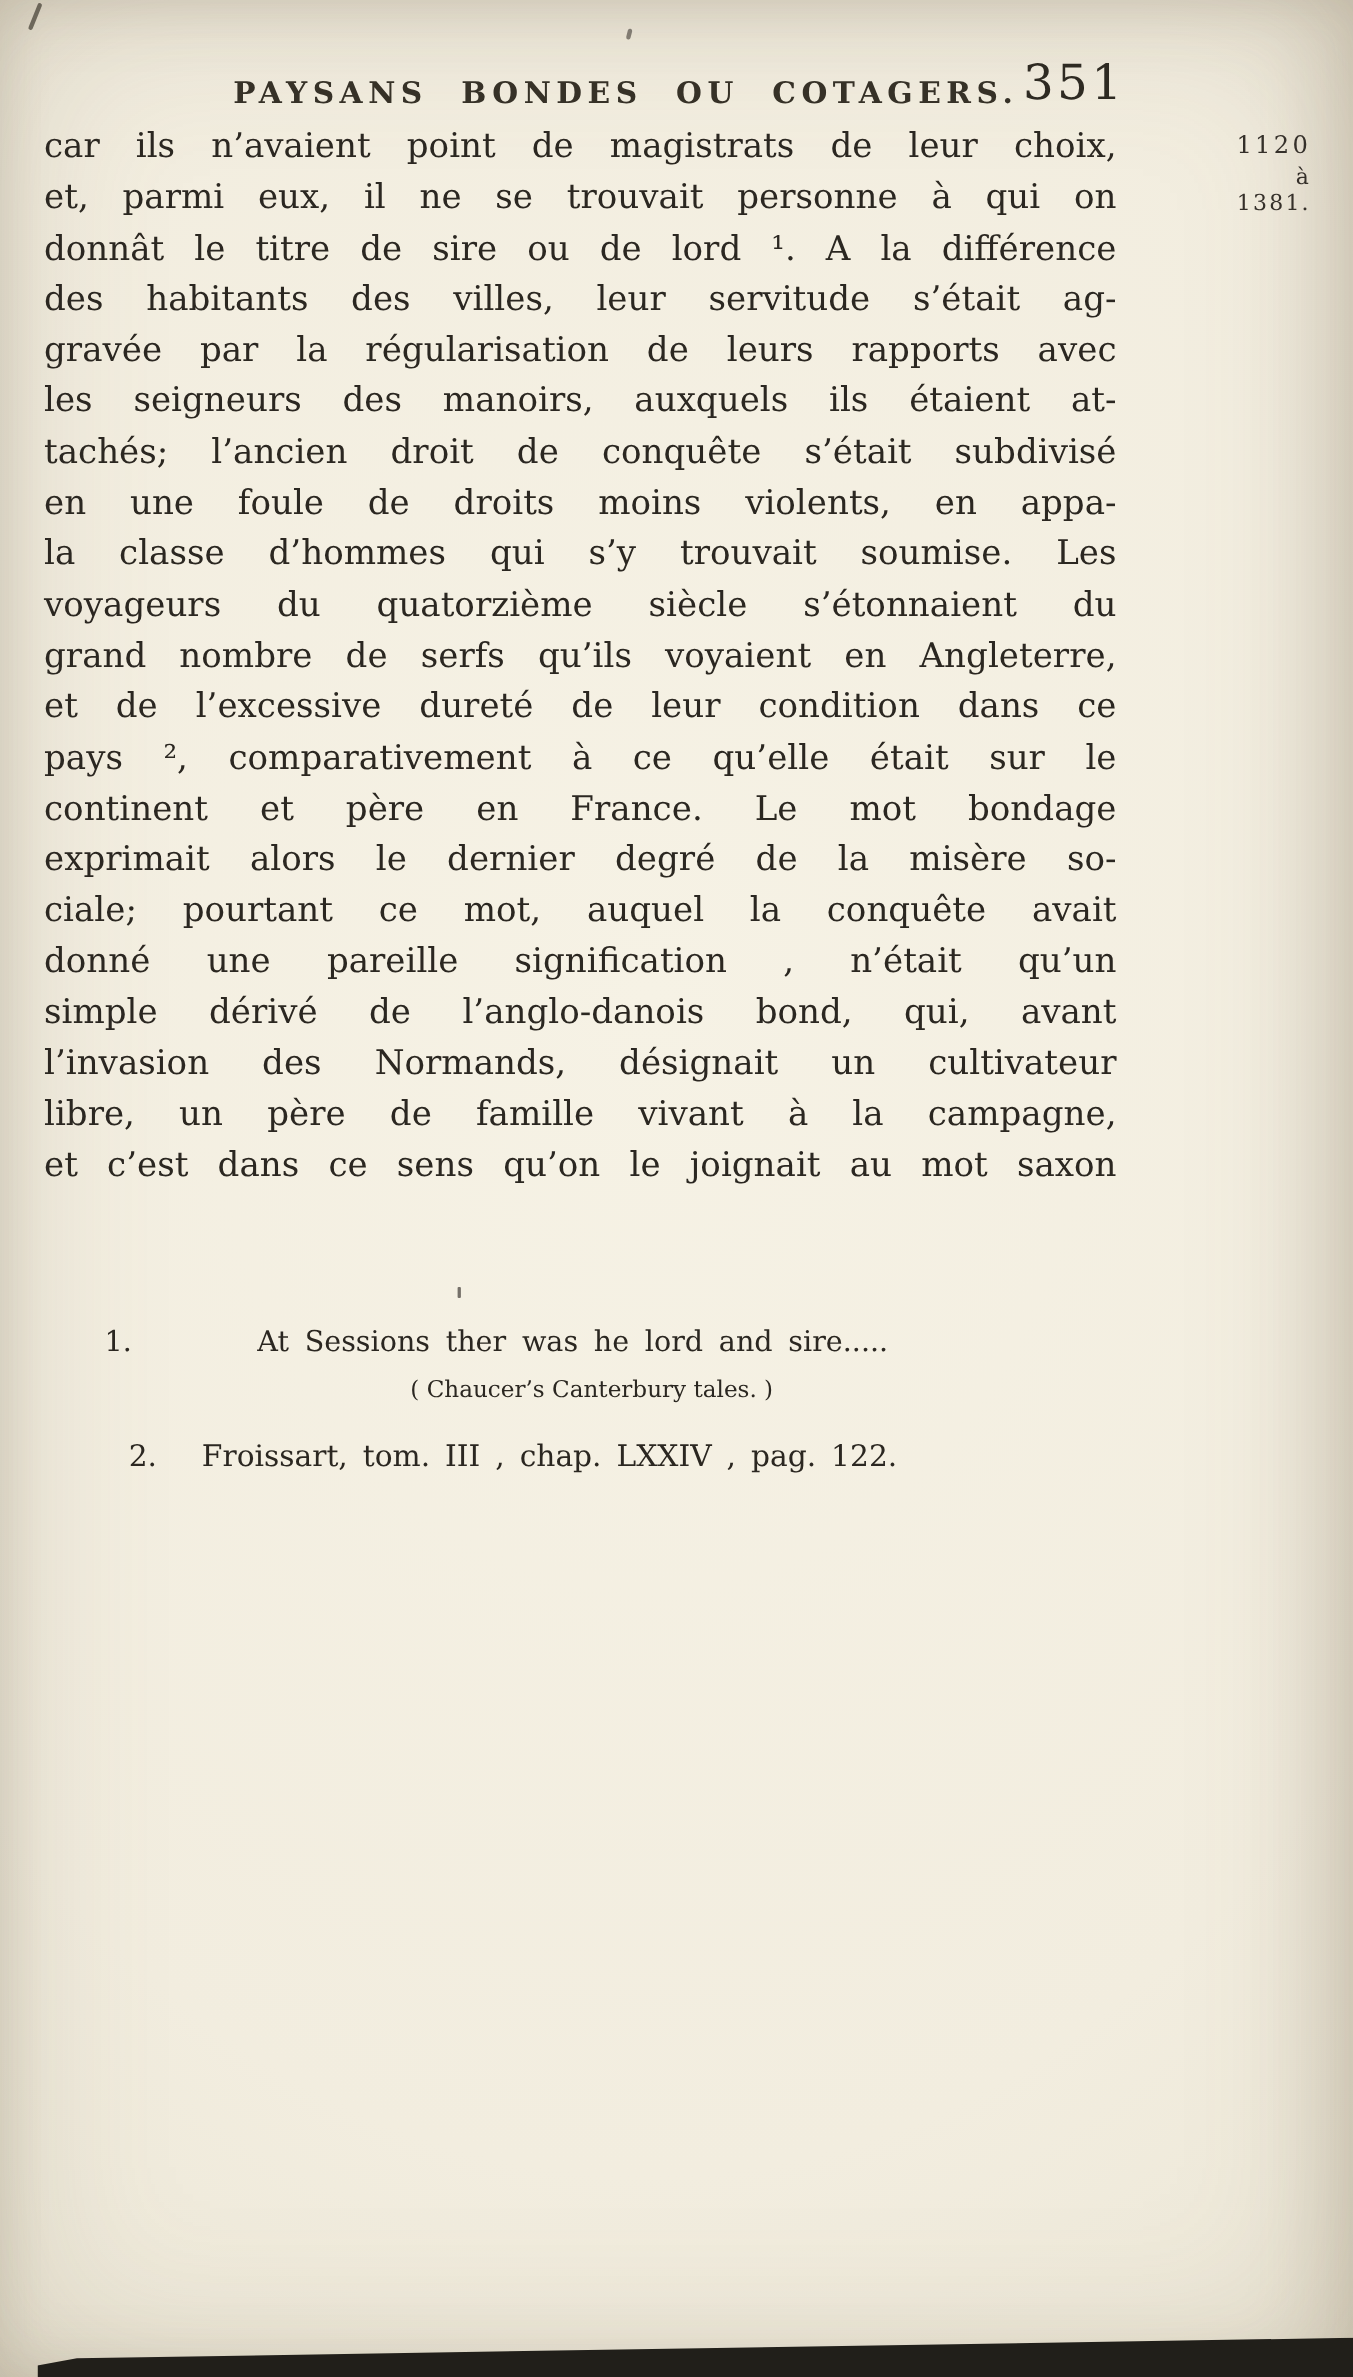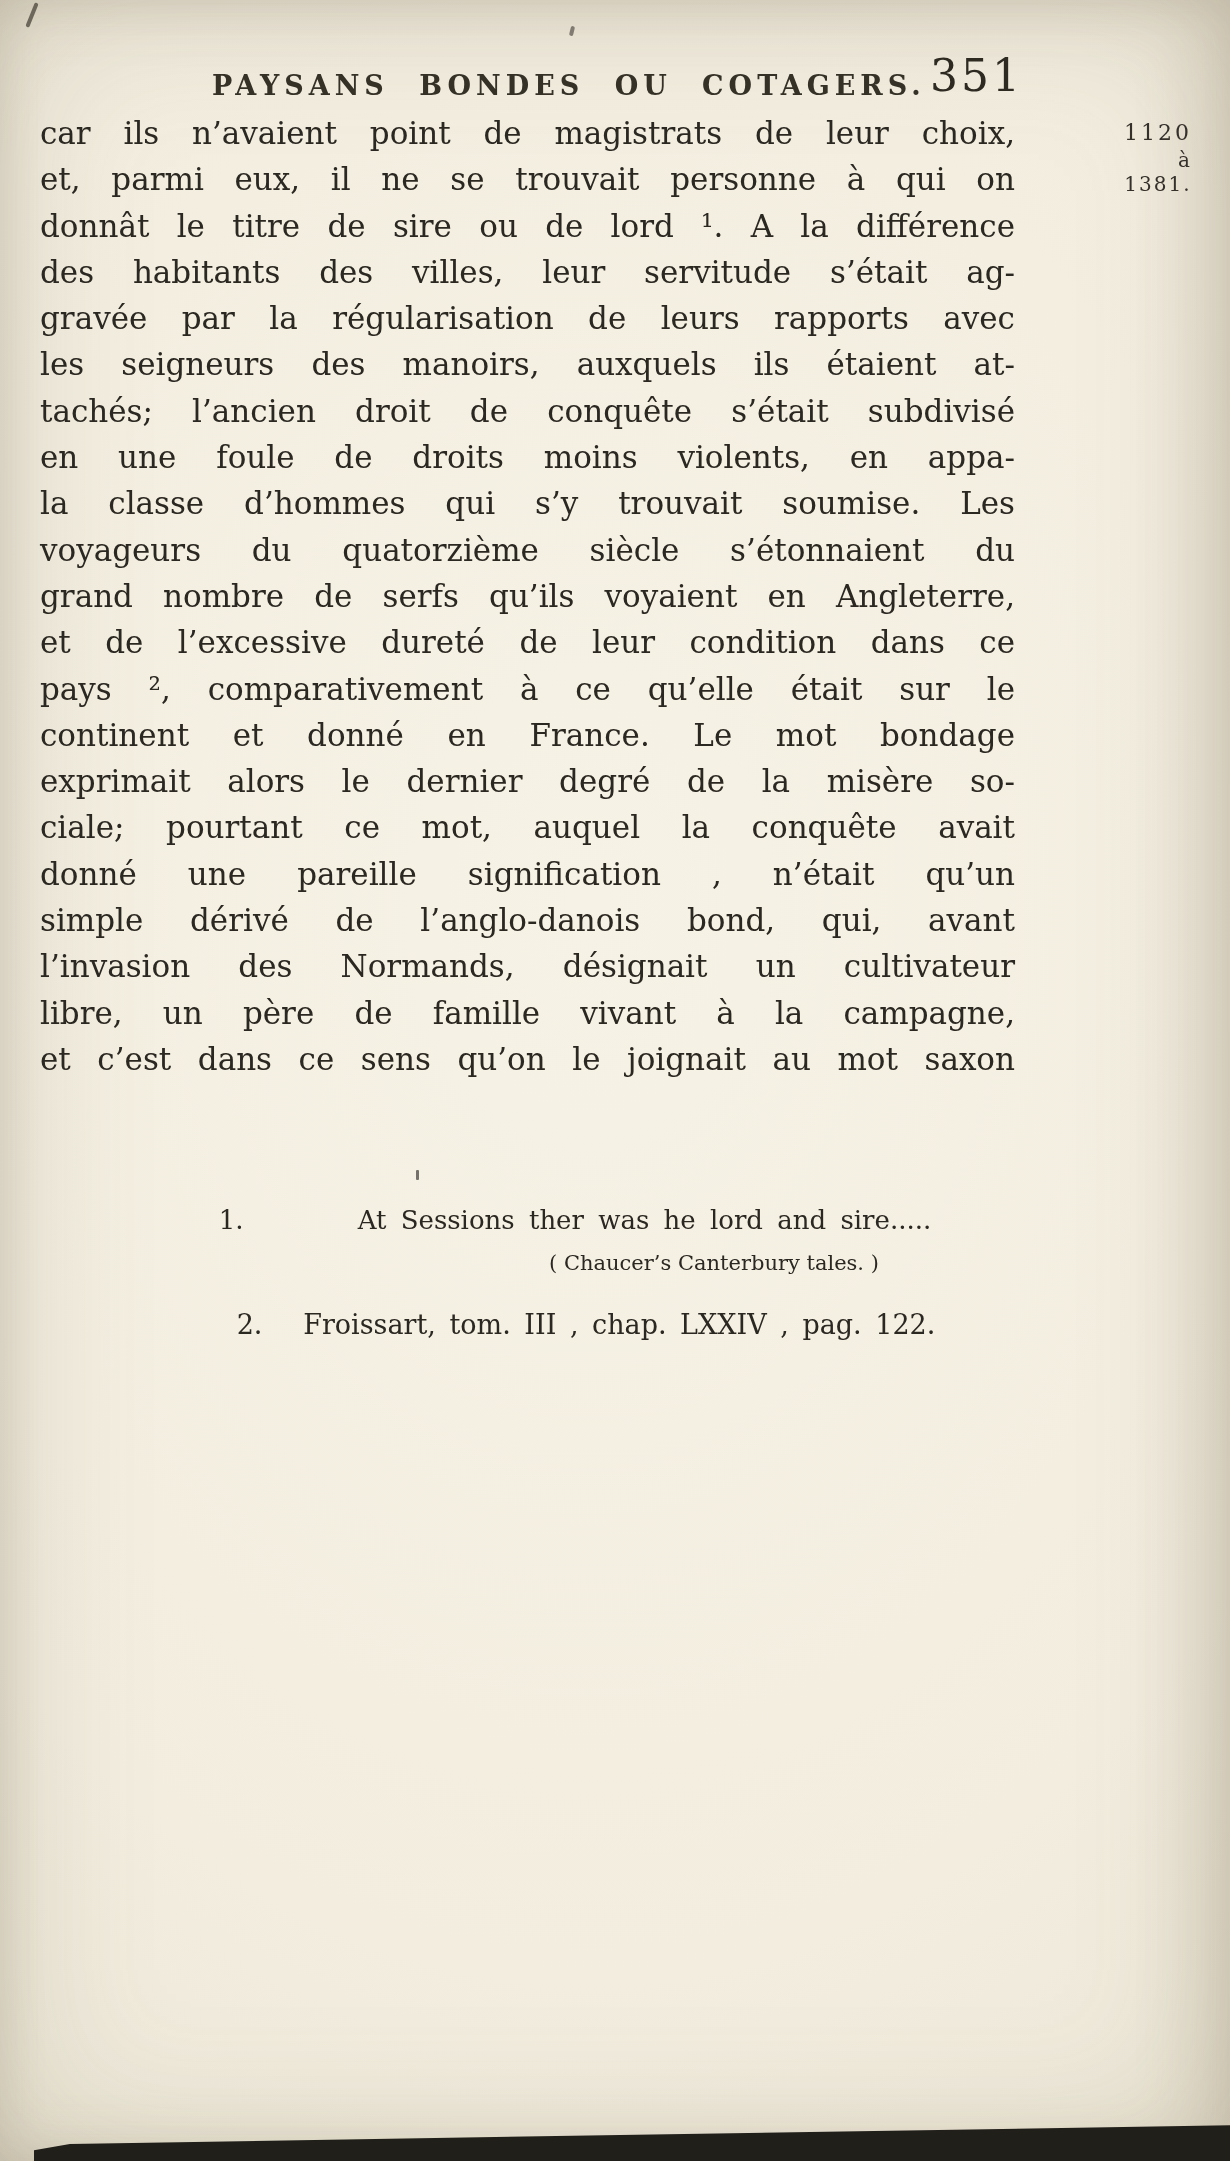--- a/index.html
+++ b/index.html
@@ -58,21 +58,21 @@
   .body-text .line {
     height: 46.3px; line-height: 46.3px;
     white-space: nowrap;
     text-align: justify;
     text-align-last: justify;
     word-spacing: 2px;
   }
   .body-text .line span { white-space: pre; }
   .it { }
   
-  .footnotes { position: absolute; left: 95px; top: 1205px; width: 960px; text-align: center; }
+  .footnotes { position: absolute; left: 95px; top: 1205px; width: 960px; }
   .footnotes div { white-space: pre; }
   .fn1 { font-size: 26px; word-spacing: 6px; }
   .fn1src { font-size: 21px; margin-top: 16px; margin-left: 278px; }
   .fn2 { font-size: 27px; margin-top: 34px; margin-left: 22px; word-spacing: 5px; }
 </style>
 </head>
 <body>
 
 <div class="page">
 
@@ -97,21 +97,21 @@
       <div class="line"><span>des habitants des villes, leur servitude s’était ag-</span></div>
       <div class="line"><span>gravée par la régularisation de leurs rapports avec</span></div>
       <div class="line"><span>les seigneurs des manoirs, auxquels ils étaient at-</span></div>
       <div class="line"><span>tachés; l’ancien droit de conquête s’était subdivisé</span></div>
       <div class="line"><span>en une foule de droits moins violents, en appa-</span></div>
       <div class="line"><span>la classe d’hommes qui s’y trouvait soumise. Les</span></div>
       <div class="line"><span>voyageurs du quatorzième siècle s’étonnaient du</span></div>
       <div class="line"><span>grand nombre de serfs qu’ils voyaient en Angleterre,</span></div>
       <div class="line"><span>et de l’excessive dureté de leur condition dans ce</span></div>
       <div class="line"><span>pays ², comparativement à ce qu’elle était sur le</span></div>
-      <div class="line"><span>continent et donné en France. Le mot </span><span class="it">bondage</span></div>
+      <div class="line"><span>continent et père en France. Le mot </span><span class="it">bondage</span></div>
       <div class="line"><span>exprimait alors le dernier degré de la misère so-</span></div>
       <div class="line"><span>ciale; pourtant ce mot, auquel la conquête avait</span></div>
       <div class="line"><span>donné une pareille signification , n’était qu’un</span></div>
       <div class="line"><span>simple dérivé de l’anglo-danois </span><span class="it">bond</span><span>, qui, avant</span></div>
       <div class="line"><span>l’invasion des Normands, désignait un cultivateur</span></div>
       <div class="line"><span>libre, un père de famille vivant à la campagne,</span></div>
       <div class="line"><span>et c’est dans ce sens qu’on le joignait au mot saxon</span></div>
     </div>
 
   <div class="footnotes">

